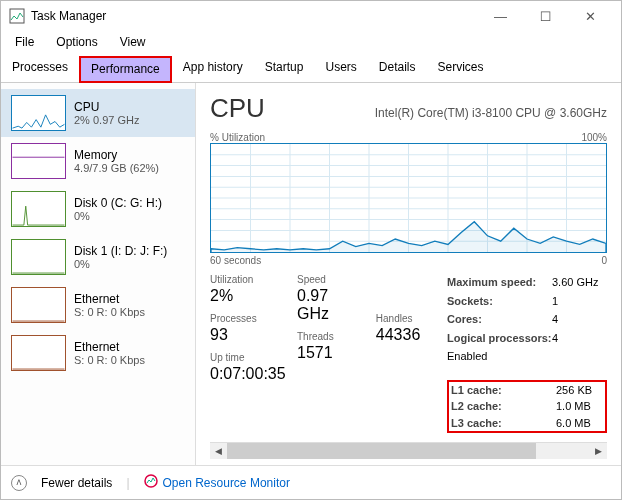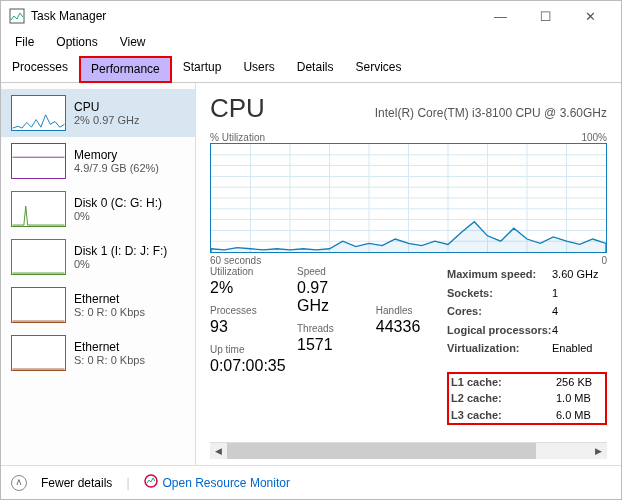--- a/index.html
+++ b/index.html
@@ -24,21 +24,21 @@
 .side-text { display: flex; flex-direction: column; justify-content: center; }
 .side-title { font-size: 12px; color: #000; }
 .side-sub { font-size: 11px; color: #555; }
 .main { flex: 1; padding: 10px 14px 6px 14px; display: flex; flex-direction: column; overflow: hidden; }
 .main-head { display: flex; align-items: baseline; gap: 18px; margin-bottom: 8px; }
 .main-title { font-size: 26px; font-weight: 400; color: #333; }
 .main-subtitle { font-size: 12px; color: #555; margin-left: auto; text-align: right; }
 .chart-labels { display: flex; justify-content: space-between; font-size: 10px; color: #666; }
 .chart { height: 110px; border: 1px solid #117dbb; background: #fff; margin-bottom: 2px; }
 .chart svg { width: 100%; height: 100%; display: block; }
-.bottom-labels { display: flex; justify-content: space-between; font-size: 10px; color: #666; margin-bottom: 0; }
+.bottom-labels { display: flex; justify-content: space-between; font-size: 10px; color: #666; margin-bottom: 8px; }
 .stats { display: flex; gap: 12px; font-size: 11px; }
 .stat-col { display: flex; flex-direction: column; gap: 2px; }
 .stat-label { color: #666; font-size: 10px; }
 .stat-val { color: #000; font-size: 16px; margin-bottom: 6px; }
 .kv-row { display: flex; font-size: 11px; line-height: 1.5; }
 .kv-row .k { color: #444; width: 105px; font-weight: bold; }
 .kv-row .v { color: #000; }
 .cache-box { border: 2px solid #e60000; padding: 0 2px; margin-top: 13px; width: 160px; }
 .scrollbar-h { height: 17px; background: #f0f0f0; border-top: 1px solid #ddd; display: flex; align-items: center; margin-top: auto; }
 .sb-btn { width: 17px; height: 17px; display: flex; align-items: center; justify-content: center; font-size: 9px; color: #555; }
@@ -68,20 +68,21 @@
 
 <div class="menubar">
   <span class="menuitem">File</span>
   <span class="menuitem">Options</span>
   <span class="menuitem">View</span>
 </div>
 
 <div class="tabs">
   <div class="tab">Processes</div>
   <div class="tab active highlight-red">Performance</div>
+  <div class="tab">App history</div>
   <div class="tab">Startup</div>
   <div class="tab">Users</div>
   <div class="tab">Details</div>
   <div class="tab">Services</div>
 </div>
 
 <div class="body">
   <div class="sidebar">
     <div class="side-item selected">
       <div class="thumb" style="border-color:#117dbb">
@@ -222,21 +223,20 @@
           </div>
         <div class="kv-row">
             <span class="k">Cores:</span>
             <span class="v">4</span>
           </div>
         <div class="kv-row">
             <span class="k">Logical processors:</span>
             <span class="v">4</span>
           </div>
         <div class="kv-row">
-            <span class="k">Virtualization:</span>
             <span class="v">Enabled</span>
           </div>
         <div class="cache-box">
           <div class="kv-row">
               <span class="k">L1 cache:</span>
               <span class="v">256 KB</span>
             </div>
           <div class="kv-row">
               <span class="k">L2 cache:</span>
               <span class="v">1.0 MB</span>

